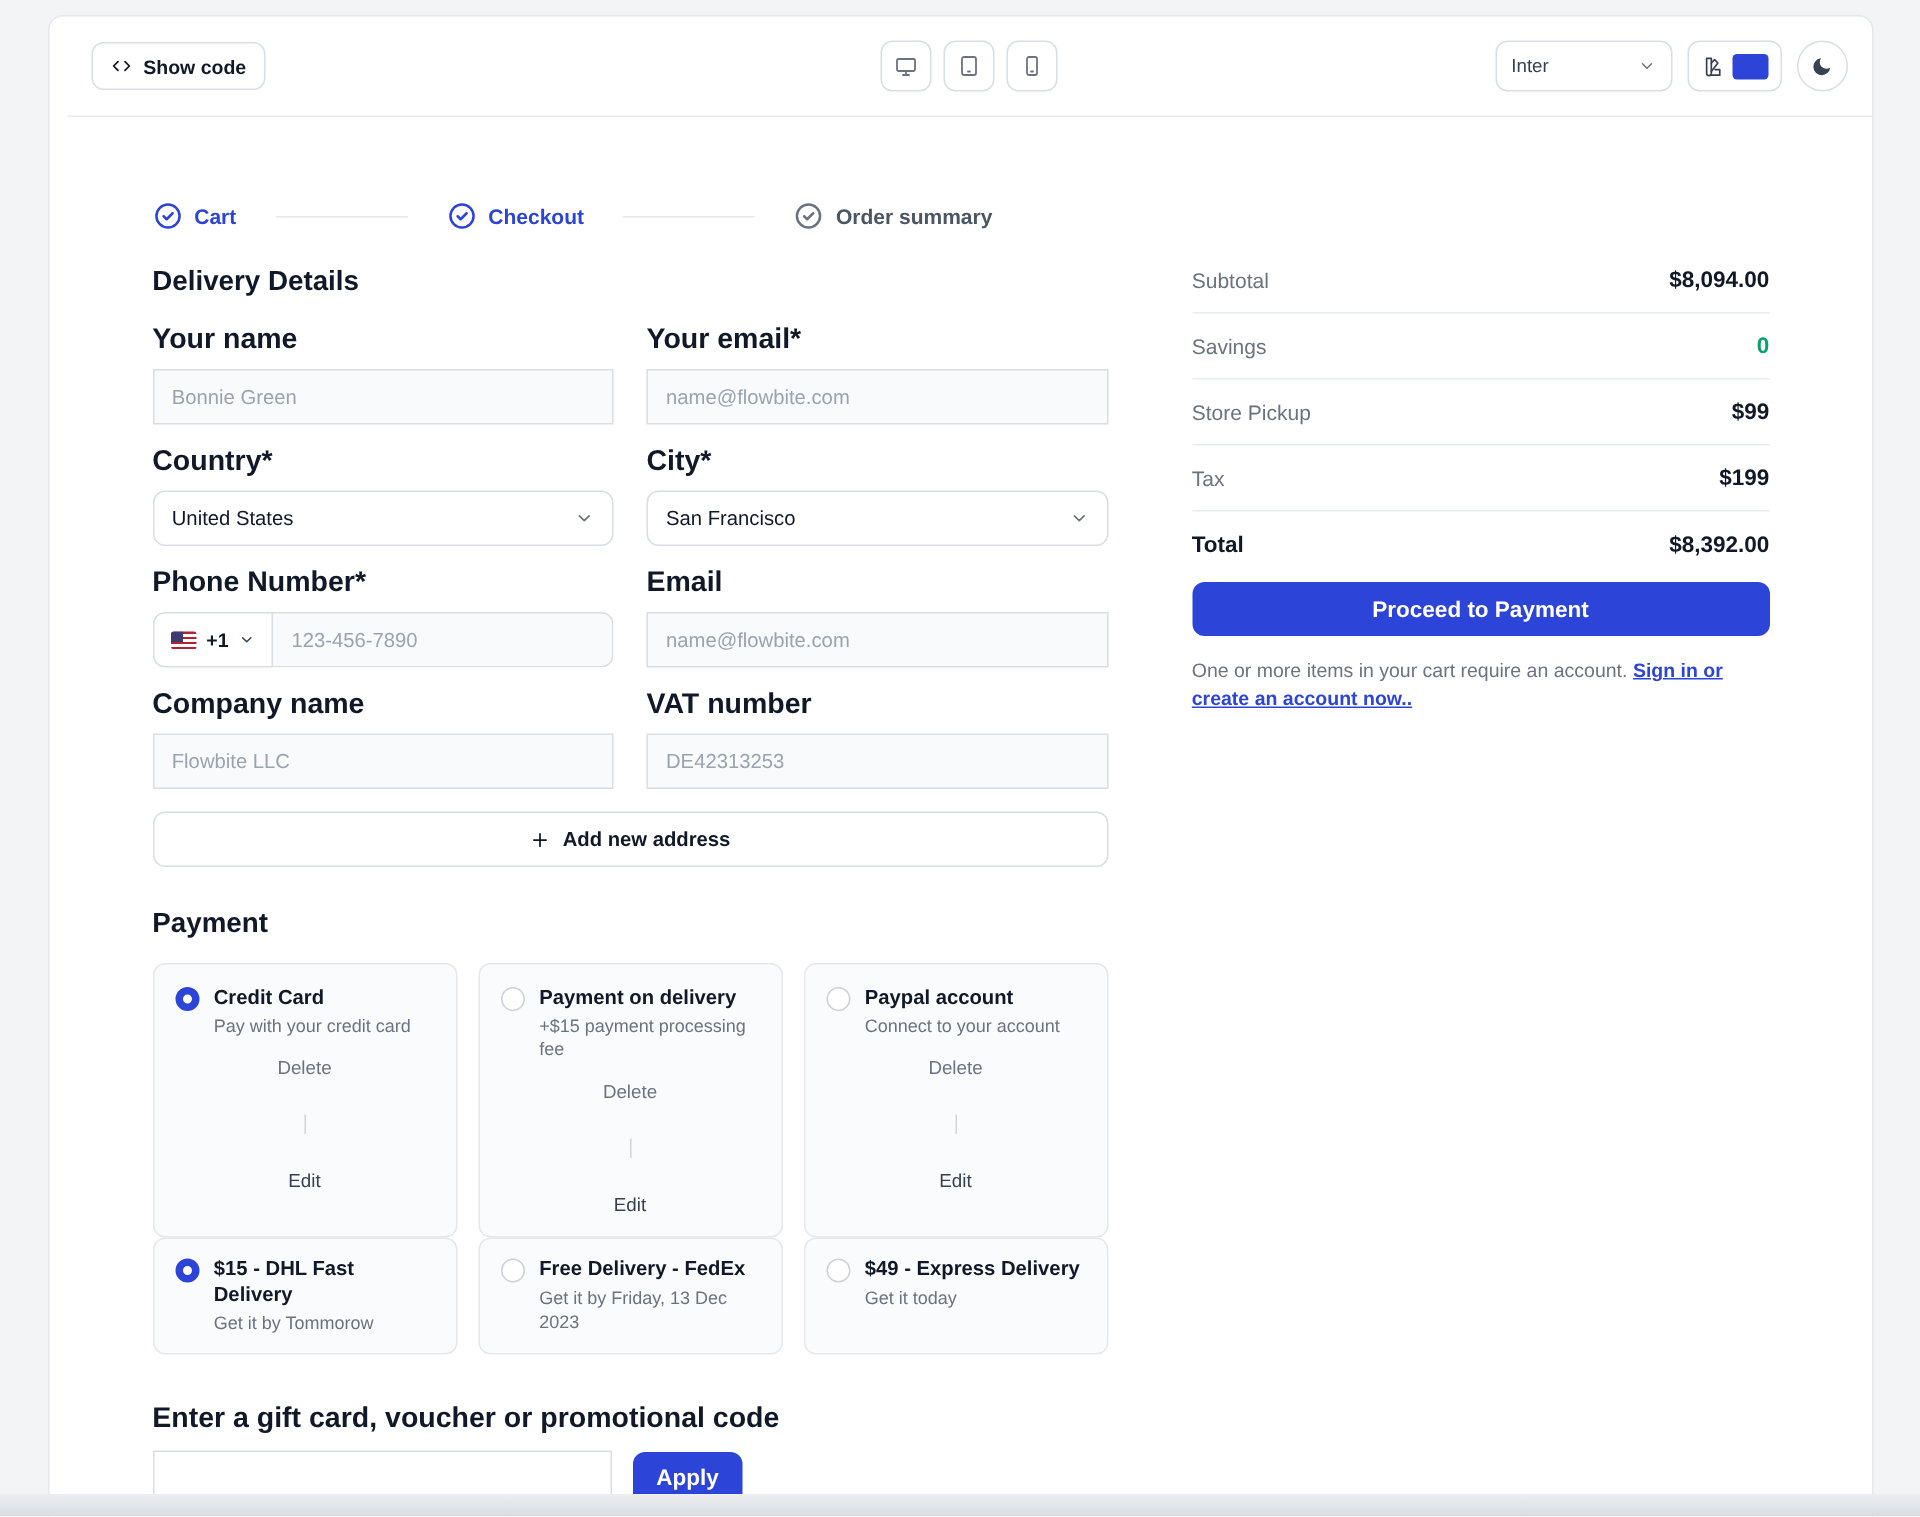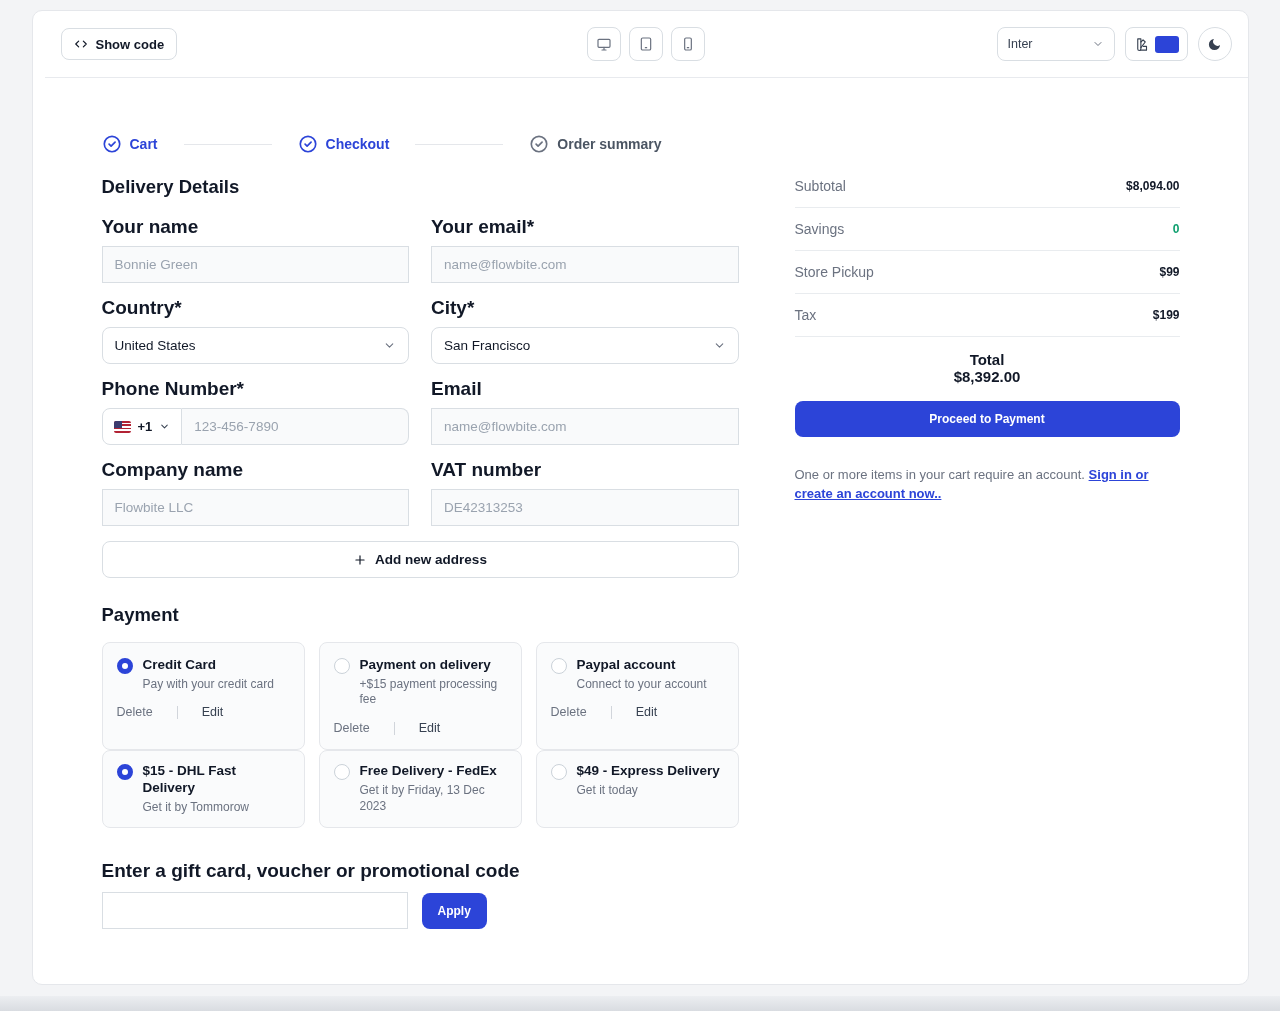--- a/index.html
+++ b/index.html
@@ -123,49 +123,49 @@
   }
   .option-card.slim{padding:12px 14px;}
   .option-head{display:flex;gap:10px;align-items:flex-start;}
   .radio{
     width:16px;height:16px;border-radius:50%;border:1px solid #cbd2d9;background:#fff;
     flex-shrink:0;margin-top:1px;cursor:pointer;
   }
   .radio.checked{border:5px solid var(--accent);}
   .option-title{font-size:13.5px;font-weight:600;color:var(--text-dark);line-height:1.25;}
   .option-sub{font-size:12px;color:var(--text-gray);margin-top:3px;line-height:1.3;}
-  .option-actions{display:flex;align-items:center;gap:24px;margin-top:13px;}
+  .option-actions{display:flex;align-items:center;gap:24px;margin-top:13px;flex-direction:column;}
   .link-btn{
     background:none;border:none;font-family:inherit;font-size:12.5px;
     color:var(--text-gray);cursor:pointer;padding:0;font-weight:500;
   }
   .link-btn.dark{color:#374151;}
   .action-divider{width:1px;height:13px;background:#d1d5db;}
   
   .voucher{margin-top:32px;}
   .voucher-row{display:flex;align-items:center;gap:14px;margin-top:10px;}
   .voucher-row .text-input{width:306px;background:#fff;}
   .primary-btn{
     background:var(--accent);color:#fff;border:none;border-radius:8px;
-    height:36px;padding:0 16px;font-size:12px;font-weight:600;
+    height:36px;padding:0 16px;font-size:15px;font-weight:600;
     cursor:pointer;font-family:inherit;
   }
   
   .summary-row{
     display:flex;justify-content:space-between;align-items:center;
     padding:13px 0;border-bottom:1px solid #e9ecef;
   }
   .summary-row:first-child{padding-top:2px;}
   .summary-label{font-size:14px;color:var(--text-gray);}
-  .summary-value{font-size:12px;font-weight:700;color:var(--text-dark);margin-left:44px;}
+  .summary-value{font-size:15px;font-weight:700;color:var(--text-dark);margin-left:44px;}
   .summary-value.green{color:var(--green);}
-  .total-row{display:flex;justify-content:space-between;align-items:center;padding:14px 0 16px;flex-direction:column;}
+  .total-row{display:flex;justify-content:space-between;align-items:center;padding:14px 0 16px;}
   .total-label,.total-value{font-size:15px;font-weight:700;color:var(--text-dark);}
   .proceed-btn{width:100%;height:36px;}
-  .account-note{margin-top:29px;font-size:13px;color:var(--text-gray);line-height:1.45;}
+  .account-note{margin-top:14px;font-size:13px;color:var(--text-gray);line-height:1.45;}
   .account-link{color:var(--accent);font-weight:600;text-decoration:underline;cursor:pointer;}
   
   .bottom-strip{
     position:absolute;left:0;bottom:0;width:100%;height:15px;
     background:linear-gradient(#eceef1,#d9dce1);
   }
   svg{display:block;}
 </style>
 </head>
 <body>

